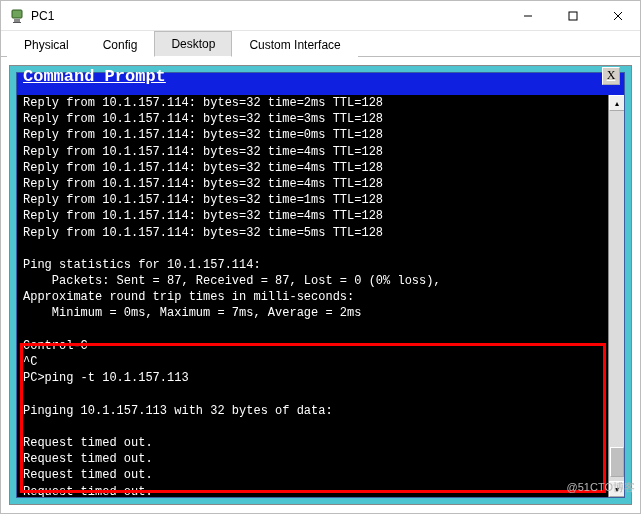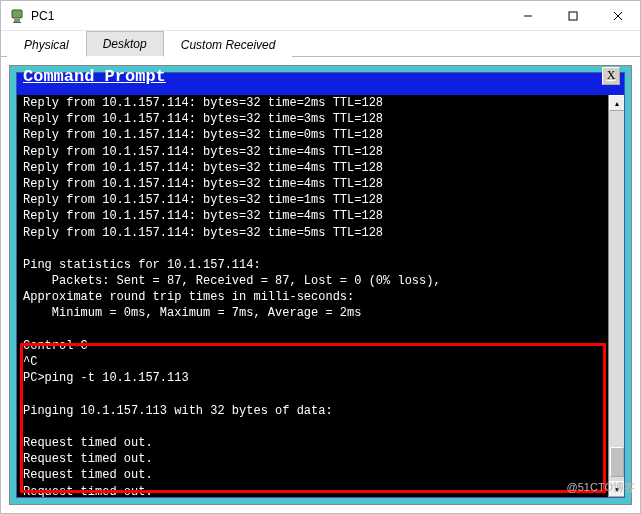--- a/index.html
+++ b/index.html
@@ -5,21 +5,21 @@
   * { box-sizing: border-box; }
   body { margin: 0; font-family: "Segoe UI", Tahoma, sans-serif; font-size: 12px; background: #fff; width: 641px; height: 514px; overflow: hidden; }
   .window { width: 641px; height: 514px; border: 1px solid #bcbcbc; display: flex; flex-direction: column; background: #fff; }
   .titlebar { height: 30px; display: flex; align-items: center; padding: 0 0 0 8px; background: #fff; border-bottom: 1px solid #e5e5e5; }
   .title-icon { width: 16px; height: 16px; margin-right: 6px; }
   .title-icon svg { width: 16px; height: 16px; display: block; }
   .title-text { flex: 1; font-size: 12px; color: #000; }
   .win-controls { display: flex; height: 100%; }
   .win-btn { width: 45px; height: 30px; display: flex; align-items: center; justify-content: center; background: transparent; border: none; font-family: inherit; }
   .win-btn svg { width: 10px; height: 10px; }
-  .tabbar { height: 26px; display: flex; align-items: flex-end; padding: 0 6px; border-bottom: 1px solid #bcbcbc; background: #fff; font-style: italic; }
+  .tabbar { height: 26px; display: flex; align-items: flex-end; padding: 0 6px; border-bottom: 1px solid #bcbcbc; background: #fff; }
   .tab { padding: 5px 16px; font-size: 12px; color: #000; border: 1px solid transparent; border-bottom: none; margin-right: 0px; background: #fff; position: relative; top: 1px; }
   .tab.active { border-color: #bcbcbc; border-bottom: 1px solid #fff; background: #e5e5e5; }
   .content { flex: 1; padding: 8px; background: #fff; }
   .pt-canvas { width: 100%; height: 100%; position: relative; background: #4dc4cf; border: 1px solid #888; }
   .bg-tiles { position: absolute; top: 8px; left: 10px; right: 10px; height: 28px; display: flex; gap: 8px; }
   .bg-tile { flex: 1; height: 24px; border: 2px outset #b0c4de; background: #d0dae5; }
   .cmd-window { position: absolute; top: 6px; left: 6px; right: 6px; bottom: 6px; border: 1px solid #3a5fa0; background: #000; display: flex; flex-direction: column; }
   .cmd-titlebar { height: 22px; background: #1020e0; color: #fff; display: flex; align-items: center; padding: 0 4px 16px 6px; font-family: "Courier New", monospace; font-size: 17px; font-weight: bold; text-decoration: underline; }
   .cmd-title { flex: 1; }
   .cmd-close { width: 18px; height: 18px; background: #d4d0c8; border: 1px outset #fff; color: #000; text-align: center; line-height: 15px; font-family: "Times New Roman", serif; font-size: 12px; font-weight: normal; text-decoration: none; }
@@ -60,22 +60,23 @@
           <svg viewBox="0 0 10 10">
             <line x1="1" y1="1" x2="9" y2="9" stroke="#000" stroke-width="1"></line>
             <line x1="9" y1="1" x2="1" y2="9" stroke="#000" stroke-width="1"></line>
           </svg>
         </button>
     </div>
   </div>
 
   <div class="tabbar">
     <div class="tab">Physical</div>
+    <div class="tab">Config</div>
     <div class="tab active">Desktop</div>
-    <div class="tab">Custom Received</div>
+    <div class="tab">Custom Interface</div>
   </div>
 
   <div class="content">
     <div class="pt-canvas">
       <div class="bg-tiles">
         <div class="bg-tile"></div>
         <div class="bg-tile"></div>
         <div class="bg-tile"></div>
         <div class="bg-tile"></div>
         <div class="bg-tile"></div>

